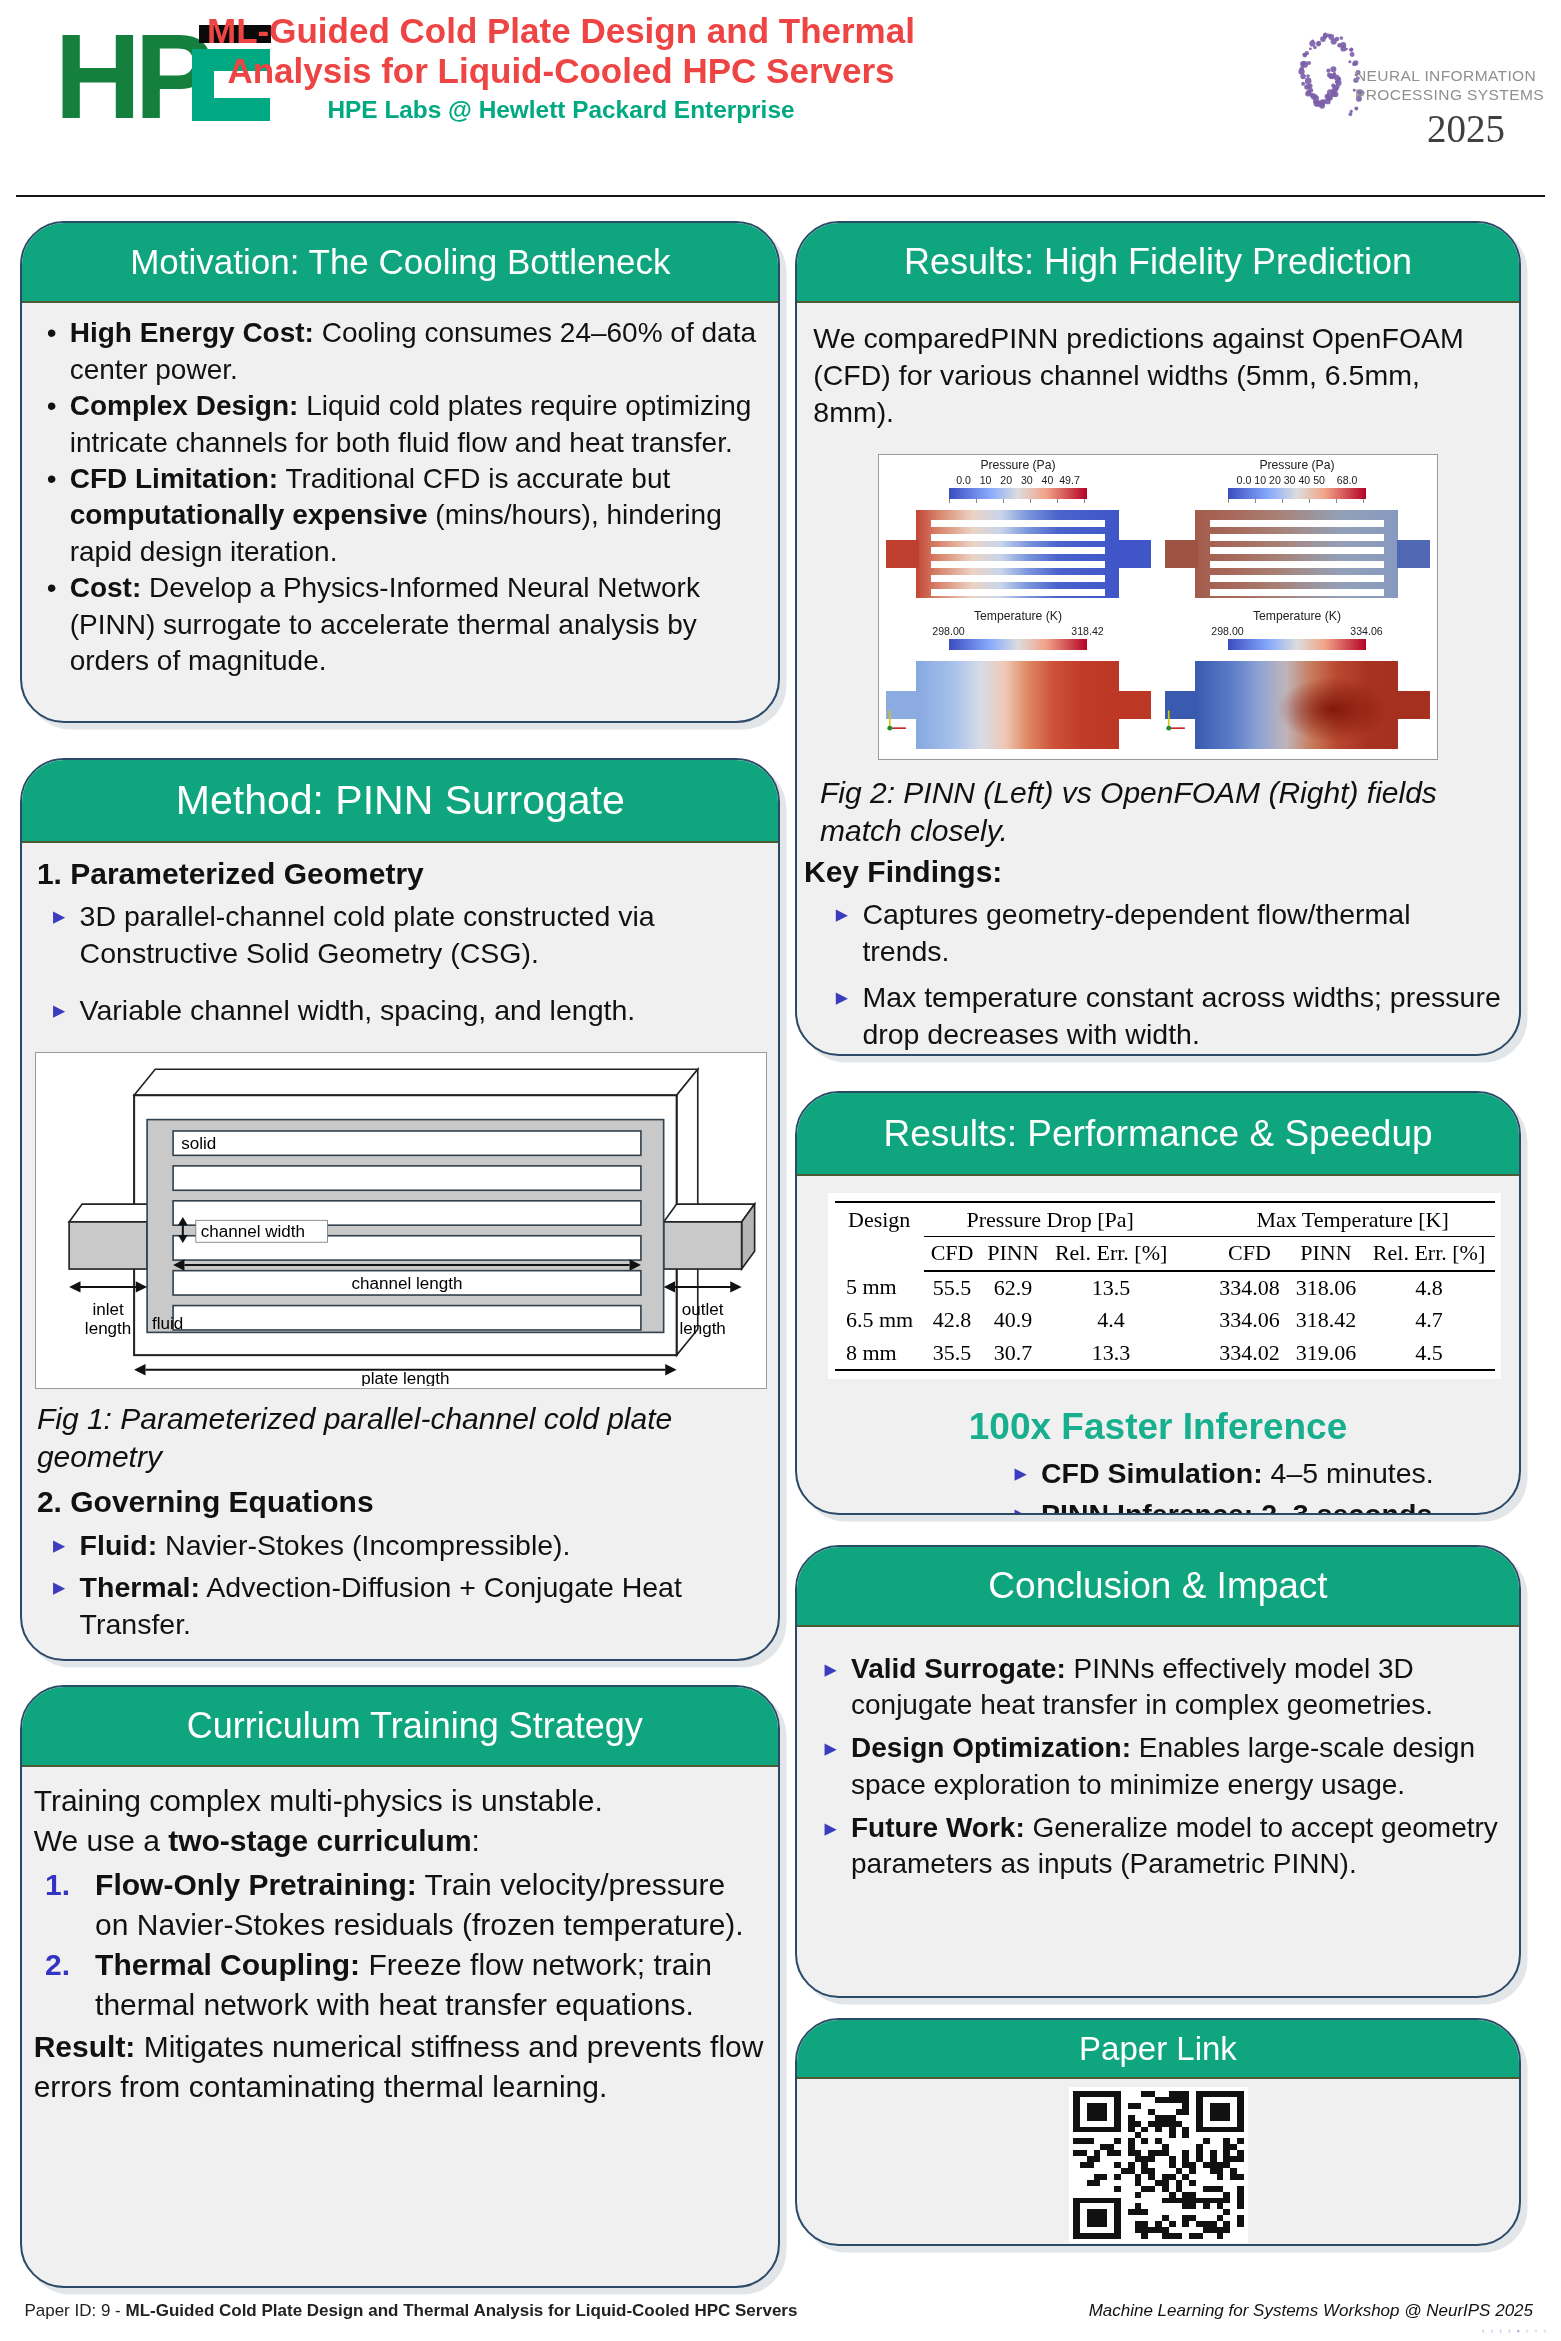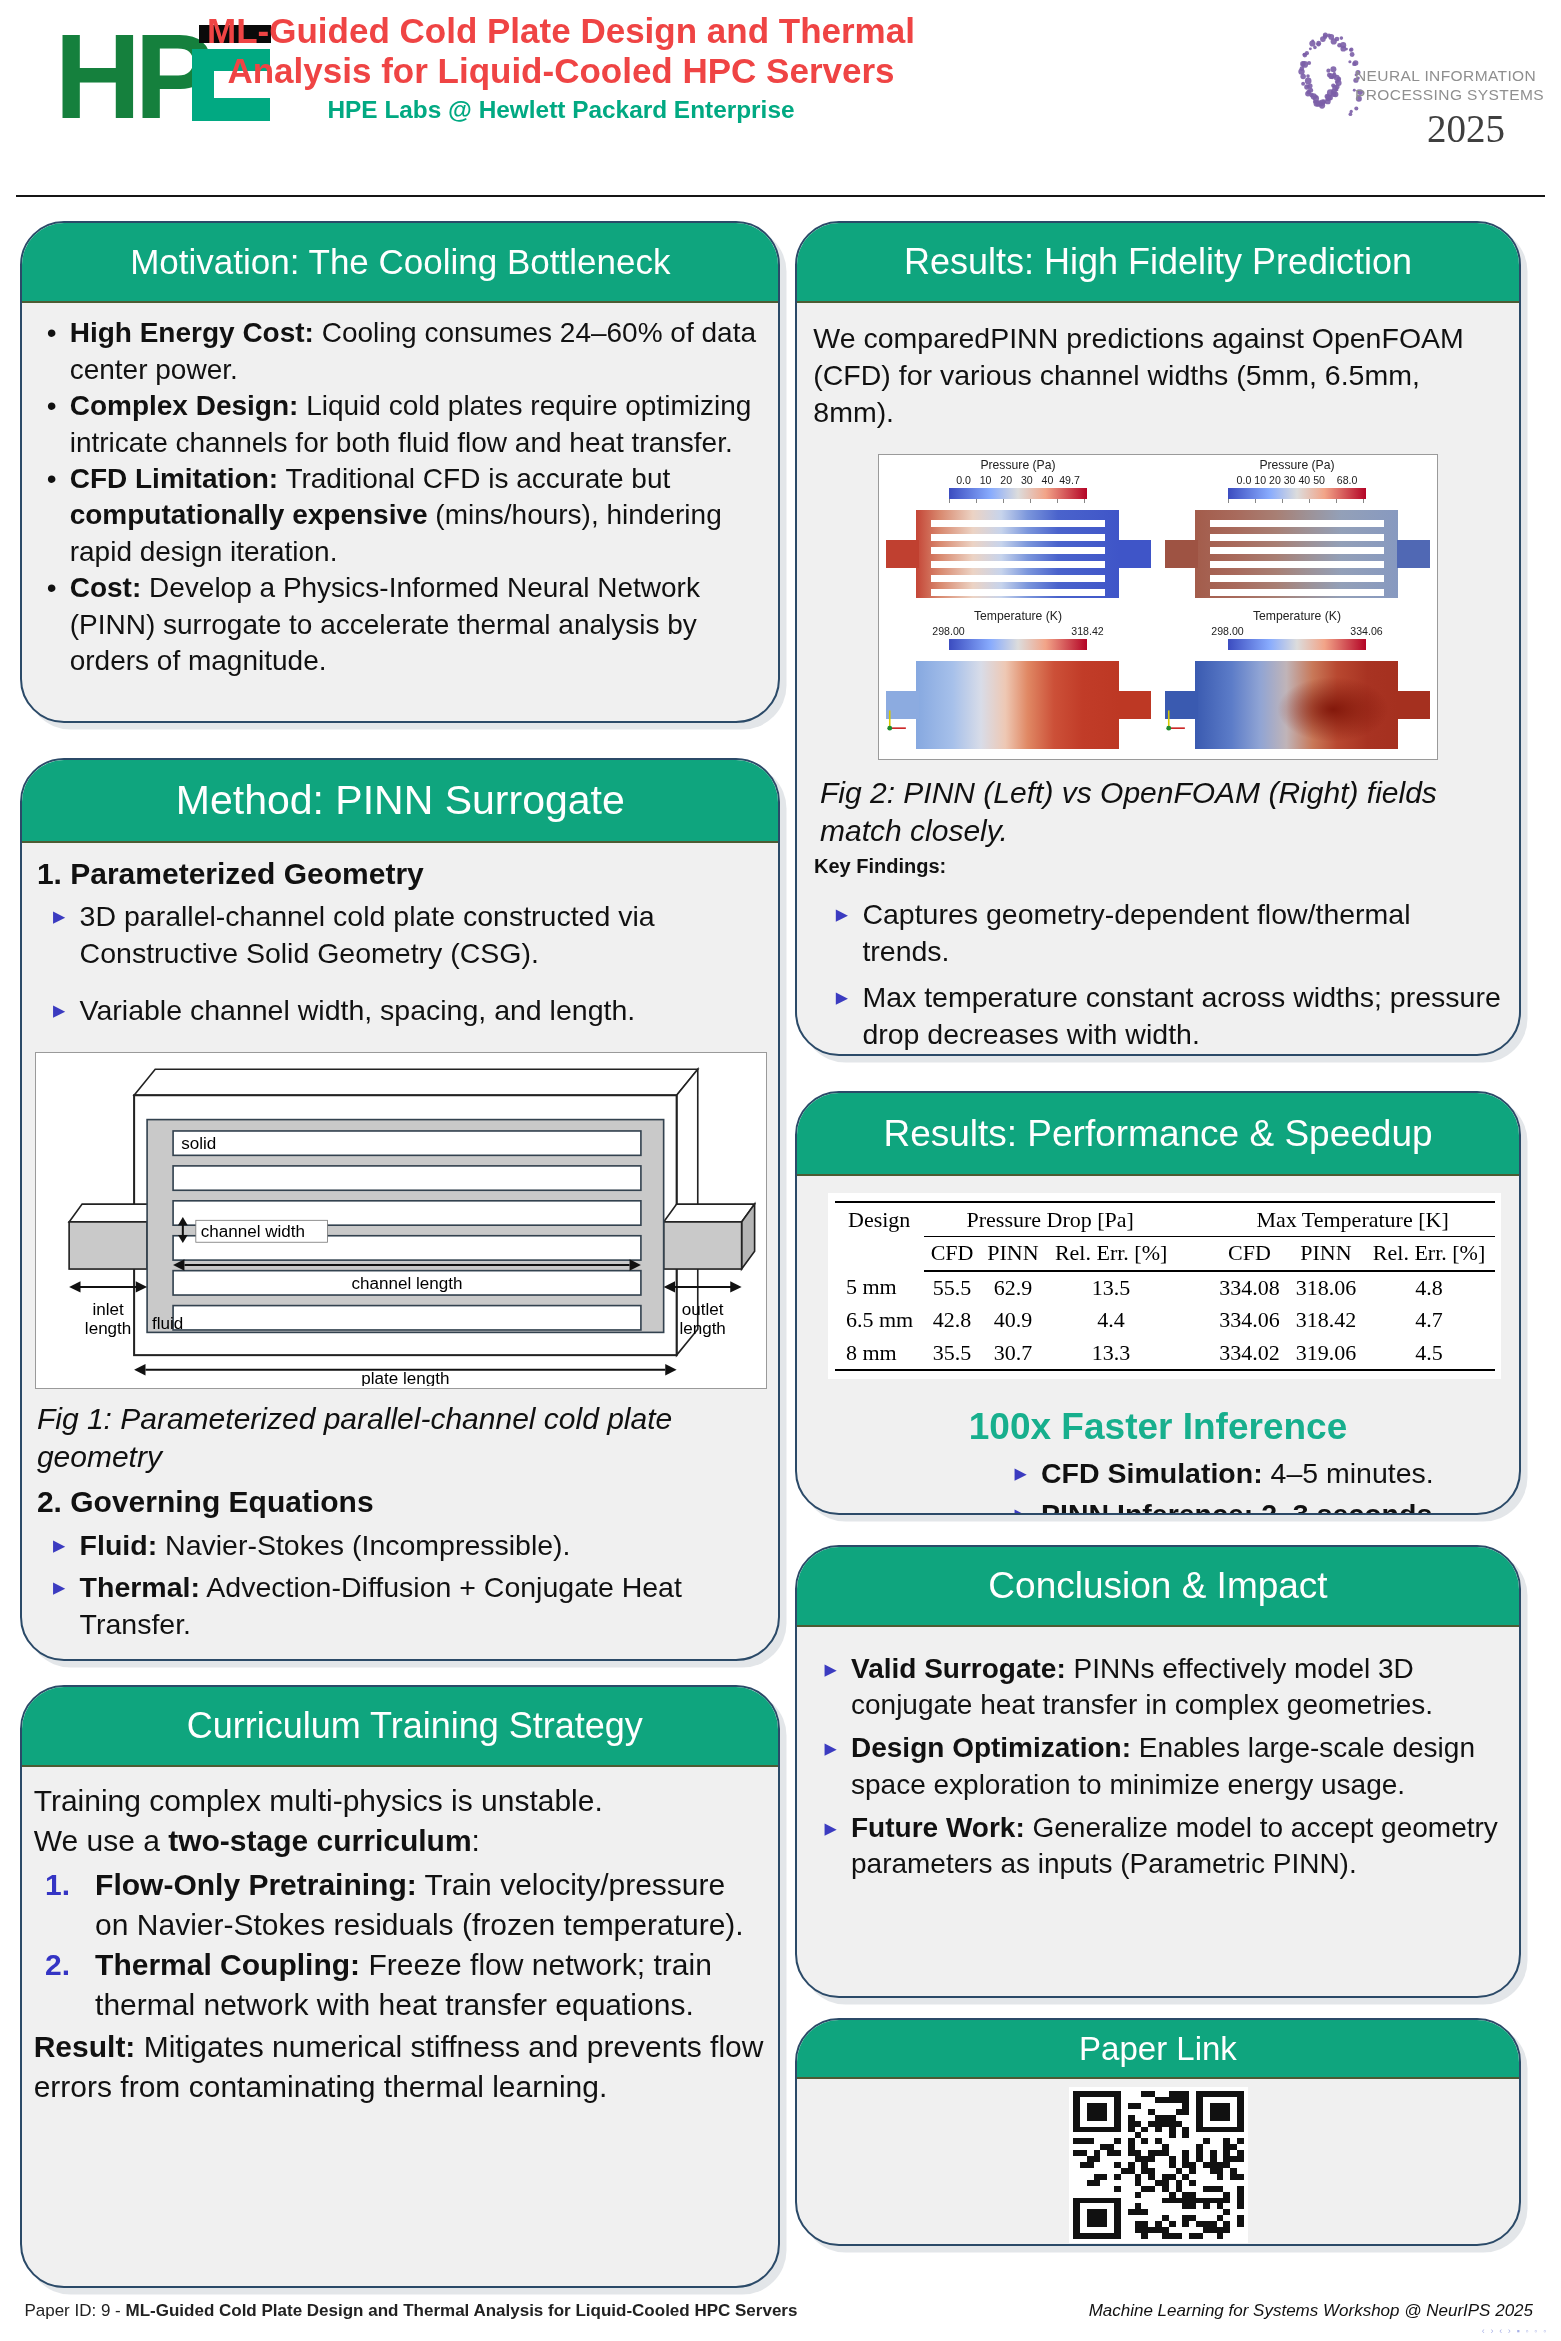--- a/index.html
+++ b/index.html
@@ -420,21 +420,21 @@
           <div class="stub" style="left:239px;background:#a5301f"></div>
           <svg class="axis3" width="24.4" height="29" viewBox="0 0 30 36">
             <line x1="7" y1="30" x2="7" y2="8" stroke="#d8c800" stroke-width="2"></line>
             <line x1="7" y1="30" x2="27" y2="30" stroke="#cc2222" stroke-width="2"></line>
             <circle cx="7" cy="30" r="3" fill="#1f8a2f"></circle>
           </svg>
         </div>
       </div>
 
       <div class="caption" style="position:absolute;left:23px;top:470px;width:667px;">Fig 2: PINN (Left) vs OpenFOAM (Right) fields match closely.</div>
-      <div style="position:absolute;left:17px;top:551px;font-size:20px;font-weight:bold;">Key Findings:</div>
+      <div style="position:absolute;left:7px;top:551px;font-size:30px;font-weight:bold;">Key Findings:</div>
       <div class="bullet fid-text" style="position:absolute;left:24.4px;top:592px;width:675px;">
         <span class="mk mk-tri">▸</span>
         <span>Captures geometry-dependent flow/thermal trends.</span>
       </div>
       <div class="bullet fid-text" style="position:absolute;left:24.4px;top:675px;width:683px;">
         <span class="mk mk-tri">▸</span>
         <span>Max temperature constant across widths; pressure drop decreases with width.</span>
       </div>
     </div>
   </div>

